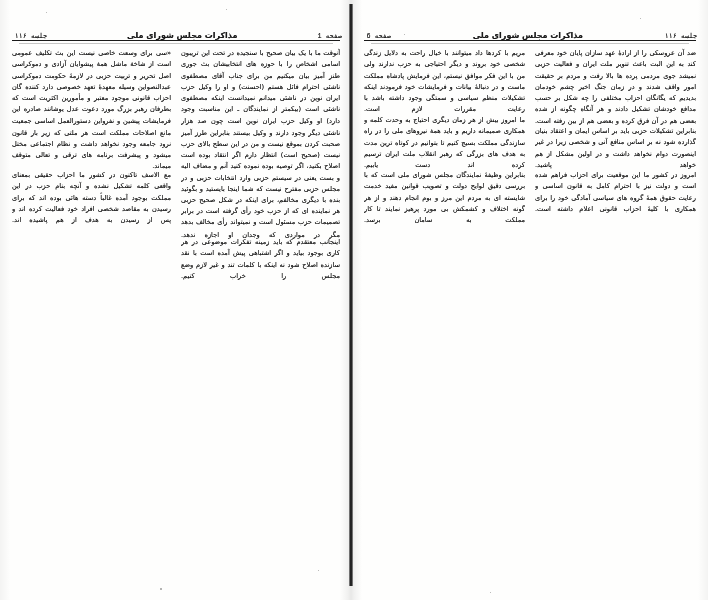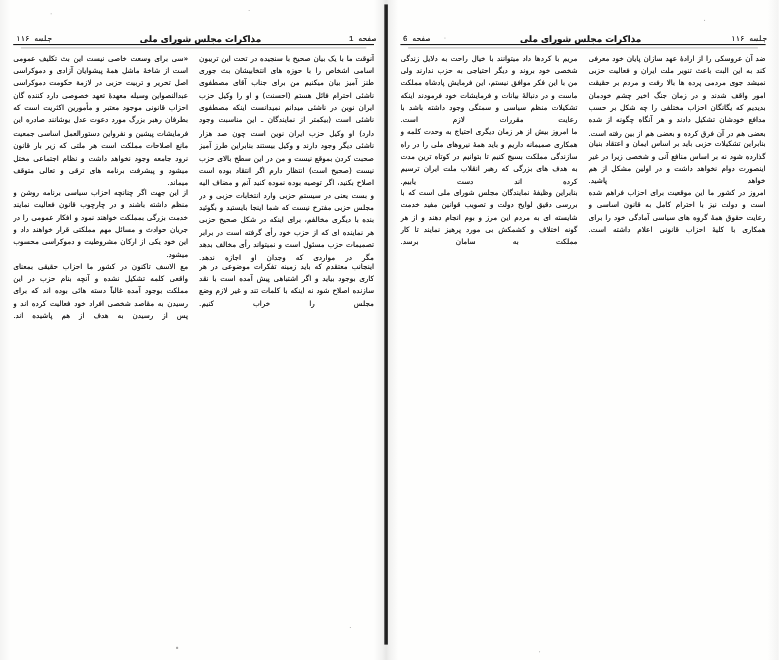--- a/index.html
+++ b/index.html
@@ -235,21 +235,20 @@
 
     <div class="rule"></div>
 
     <div class="cols">
       <div class="col">
         <p>آنوقت ما با یک بیان صحیح با سنجیده در تحت این تریبون اسامی اشخاص را با حوزه های انتخابیشان بث جوری طنز آمیز بیان میکنیم من برای جناب آقای مصطفوی ناشئی احترام فائل هستم (احسنت) و او را وکیل حزب ایران نوین در ناشئی میدانم نمیدانست اینکه مصطفوی ناشئی است (بیکمتر از نمایندگان ـ این مناسبت وجود دارد) او وکیل حزب ایران نوین است چون صد هزار ناشئی دیگر وجود دارند و وکیل بیستند بنابراین طرز آمیز صحبت کردن بموقع نیست و من در این سطح بالای حزب نیست (صحیح است) انتظار دارم اگر انتقاد بوده است اصلاح بکنید، اگر توصیه بوده نموده کنید آنم و مضاف الیه و بست یعنی در سیستم حزبی وارد انتخابات حزبی و در مجلس حزبی مفترح نیست که شما اینجا بایستید و بگوئید بنده با دیگری مخالفم، برای اینکه در شکل صحیح حزبی هر نماینده ای که از حزب خود رأی گرفته است در برابر تصمیمات حزب مسئول است و نمیتواند رأی مخالف بدهد مگر در مواردی که وجدان او اجازه ندهد.</p>
         <p>اینجانب معتقدم که باید زمینه تفکرات موضوعی در هر کاری بوجود بیاید و اگر اشتباهی پیش آمده است با نقد سازنده اصلاح شود نه اینکه با کلمات تند و غیر لازم وضع مجلس را خراب کنیم.</p>
       </div>
       <div class="col">
         <p>«سی برای وسعت خاصی نیست این بث تکلیف عمومی است از شاخهٔ ماشل همهٔ پیشوایان آزادی و دموکراسی اصل تحریر و تربیت حزبی در لازمهٔ حکومت دموکراسی عبدالنصواین وسیله معهدهٔ تعهد خصوصی دارد کننده گان احزاب قانونی موجود معتبر و مأمورین اکثریت است که بطرفان رهبر بزرگ مورد دعوت عدل یوشانند صادره این فرمایشات پیشین و نفرواین دستورالعمل اساسی جمعیت مانع اصلاحات مملکت است هر ملتی که زیر بار قانون نرود جامعه وجود نخواهد داشت و نظام اجتماعی مختل میشود و پیشرفت برنامه های ترقی و تعالی متوقف میماند.</p>
-        <p>از این جهت اگر چنانچه احزاب سیاسی برنامه روشن و منظم داشته باشند و در چارچوب قانون فعالیت نمایند خدمت بزرگی بمملکت خواهند نمود و افکار عمومی را در جریان حوادث و مسائل مهم مملکتی قرار خواهند داد و این خود یکی از ارکان مشروطیت و دموکراسی محسوب میشود.</p>
         <p>مع الاسف تاکنون در کشور ما احزاب حقیقی بمعنای واقعی کلمه تشکیل نشده و آنچه بنام حزب در این مملکت بوجود آمده غالباً دسته هائی بوده اند که برای رسیدن به مقاصد شخصی افراد خود فعالیت کرده اند و پس از رسیدن به هدف از هم پاشیده اند.</p>
       </div>
     </div>
   </div>
 
   <div id="binding-halo"></div>
   <div id="binding"></div>
 
   <div class="speck" style="left:46px;top:12px;width:1.4px;height:1.4px;"></div>
   <div class="speck" style="left:226px;top:9px;width:1.2px;height:1.2px;"></div>

